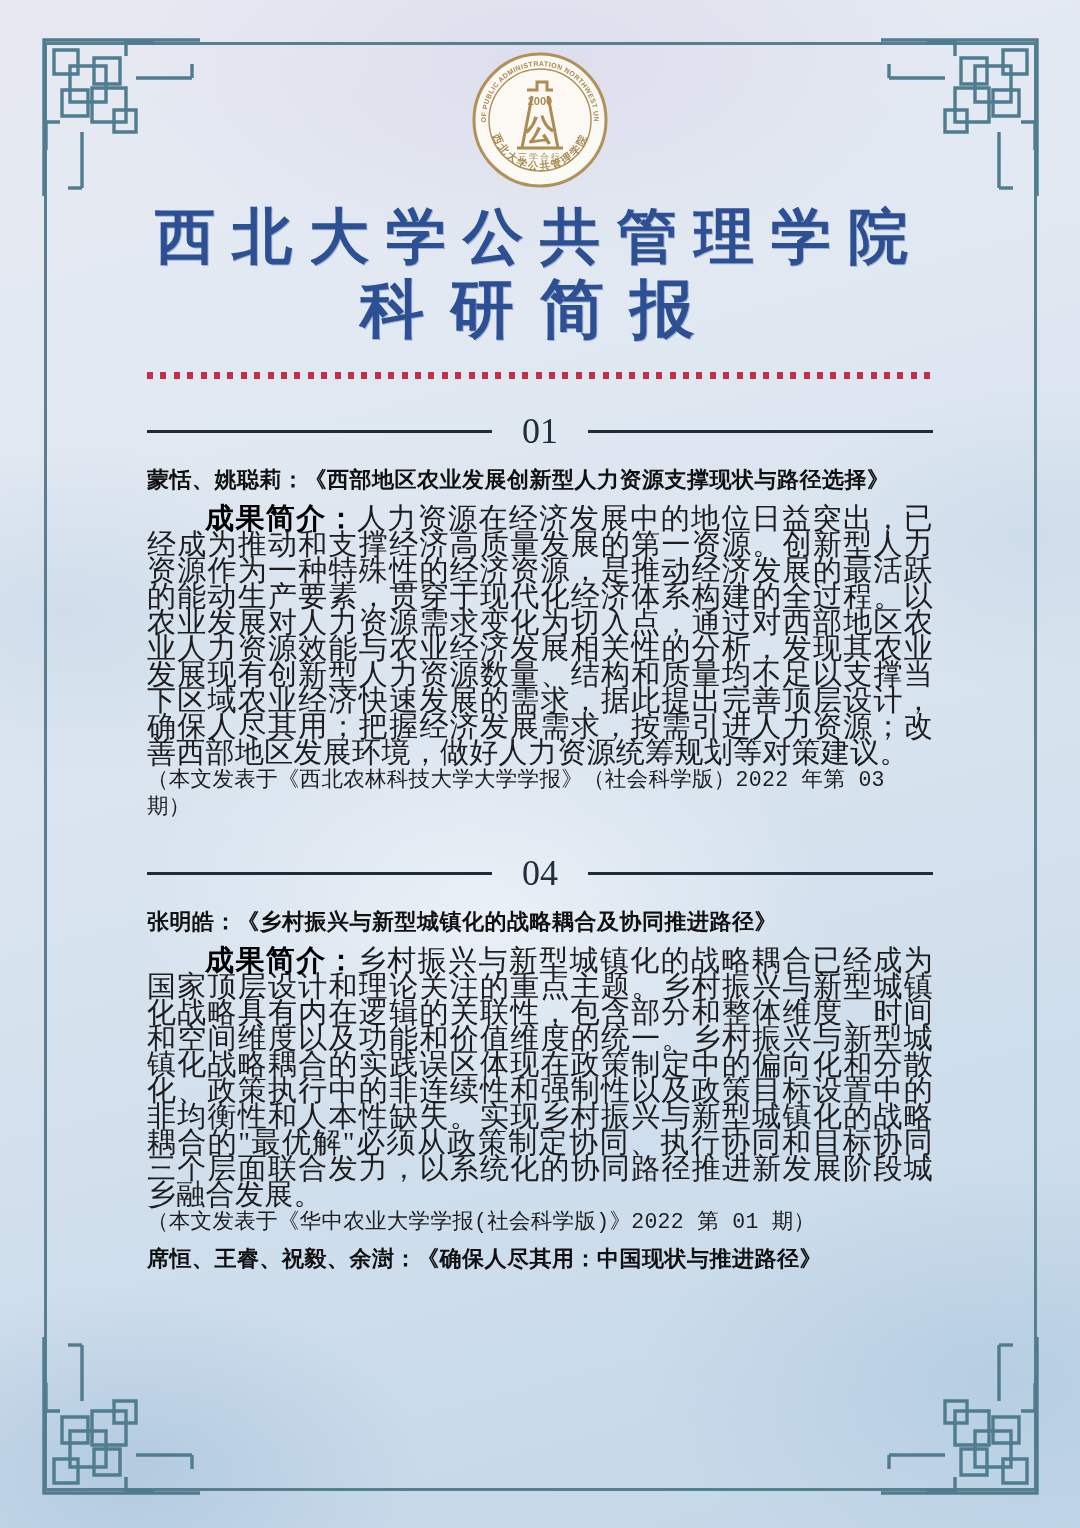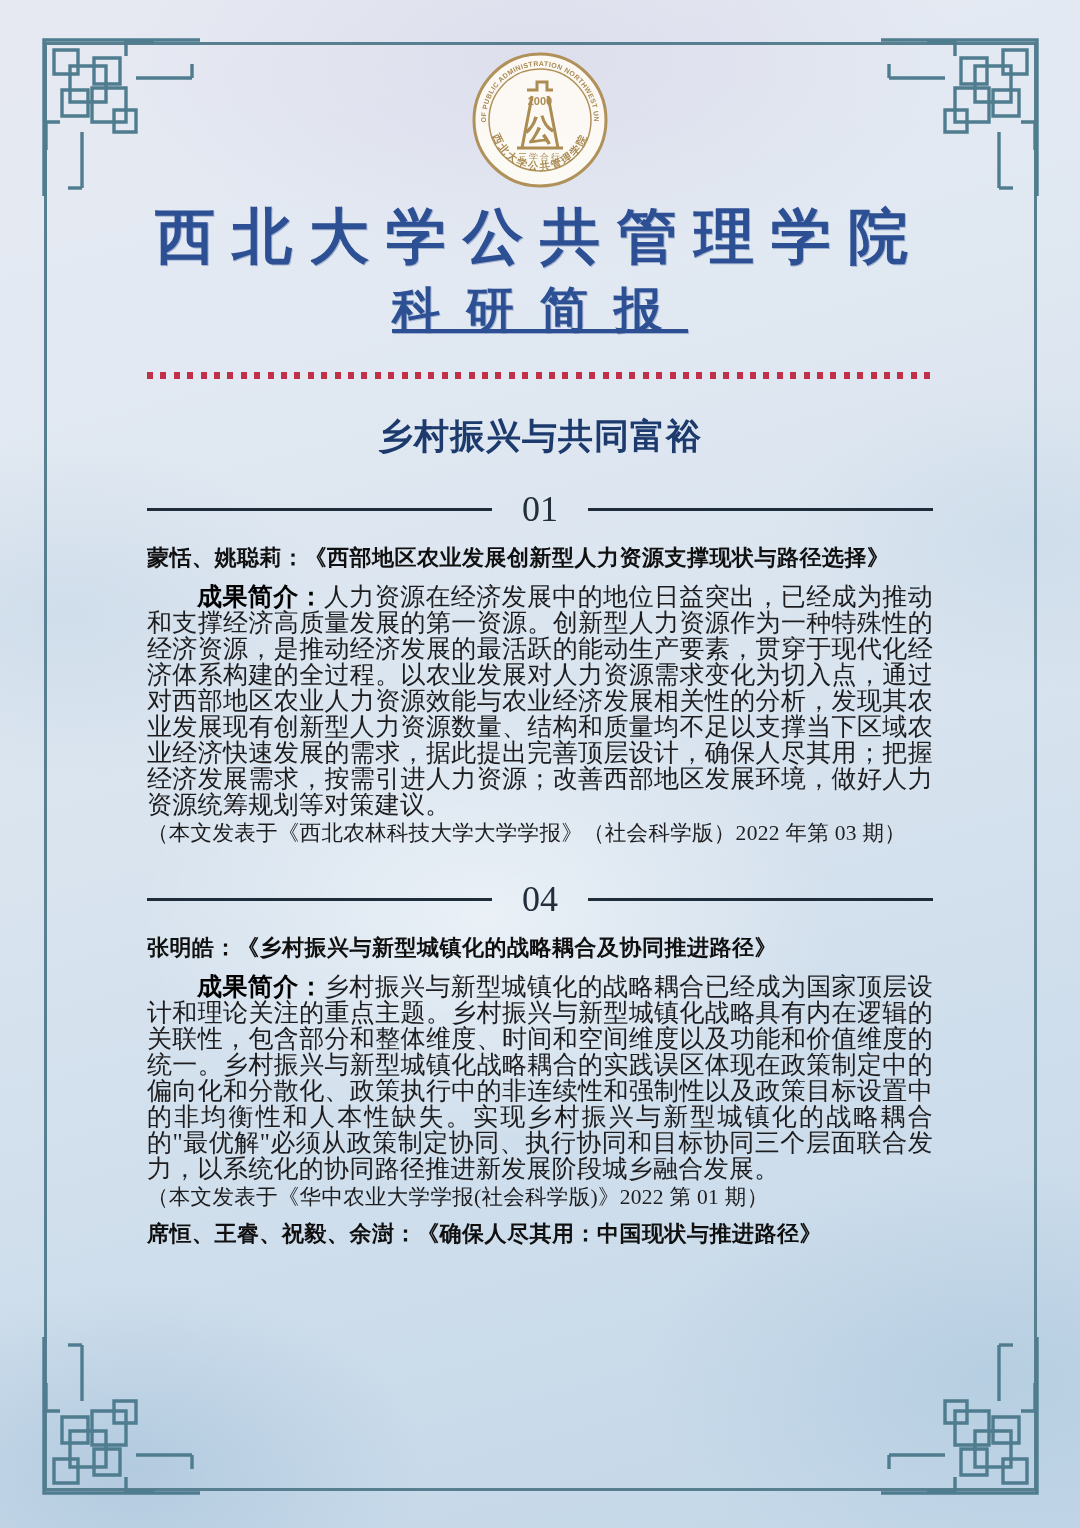--- a/index.html
+++ b/index.html
@@ -29,21 +29,21 @@
   .content{position:relative;width:786px;margin:0 auto;padding-top:50px;}
 
   .seal{display:block;margin:0 auto;width:140px;height:140px;}
 
   .cal-title{
     text-align:center;color:#2d4f93;font-weight:bold;
     font-family:"Liberation Serif","DejaVu Serif",serif;
     text-shadow:1px 1px 0 rgba(45,79,147,.35);
   }
   .cal-line1{font-size:60px;line-height:74px;letter-spacing:17px;margin-top:10px;white-space:nowrap;}
-  .cal-line2{font-size:48px;line-height:72px;letter-spacing:26px;text-decoration:underline;}
+  .cal-line2{font-size:64px;line-height:72px;letter-spacing:26px;}
 
   .red-dots{
     height:7px;margin-top:26px;
     background:repeating-linear-gradient(90deg,#c22f48 0 6px,rgba(0,0,0,0) 6px 13.4px);
   }
 
   .topic{
     margin-top:36px;text-align:center;font-size:35px;line-height:42px;
     font-weight:bold;color:#1d3a6d;letter-spacing:1px;
     font-family:"Liberation Sans","DejaVu Sans",sans-serif;
@@ -55,26 +55,26 @@
     font-family:"Liberation Serif","DejaVu Serif",serif;
     font-size:36px;color:#222e3c;padding:0 30px;line-height:52px;
   }
 
   .item-title{
     margin-top:8px;text-align:left;font-weight:bold;font-size:22px;line-height:30px;
     color:#101010;font-family:"Liberation Sans","DejaVu Sans",sans-serif;letter-spacing:.5px;
   }
 
   .abstract{
-    margin:10px 0 0 0;font-size:25px;line-height:26px;color:#1d1d1f;
+    margin:10px 0 0 0;font-size:29px;line-height:26px;color:#1d1d1f;
     text-align:justify;text-indent:2em;letter-spacing:.3px;
   }
   .abstract .label{font-weight:bold;color:#000;
     font-family:"Liberation Sans","DejaVu Sans",sans-serif;}
-  .source{margin:2px 0 0 0;font-size:21.5px;line-height:27px;color:#1d1d1f;letter-spacing:.3px;}
+  .source{margin:2px 0 0 0;font-size:21.5px;line-height:27px;color:#1d1d1f;letter-spacing:.3px;font-family:Liberation Mono, monospace;}
   .source:empty{display:none;}
 </style>
 </head>
 <body>
 
 <div class="frame"></div>
 
 <svg width="0" height="0" style="position:absolute">
   <defs>
     <g id="knot" fill="none" stroke="currentColor" stroke-width="3.4">
@@ -138,21 +138,20 @@
     <text x="70" y="110" text-anchor="middle" font-size="9" fill="#ab8c52" letter-spacing="2">三学合行</text>
   </svg>
 
   <div class="cal-title">
     <div class="cal-line1">西北大学公共管理学院</div>
     <div class="cal-line2">科研简报</div>
   </div>
 
   <div class="red-dots"></div>
 
-  <div class="topic">乡村振兴与共同富裕</div>
 
   <div>
     <div class="num-divider">
       <div class="rule"></div>
       <div class="num">01</div>
       <div class="rule"></div>
     </div>
     <div class="item-title">蒙恬、姚聪莉：《西部地区农业发展创新型人力资源支撑现状与路径选择》</div>
     <p class="abstract"><span class="label">成果简介：</span><span>人力资源在经济发展中的地位日益突出，已经成为推动和支撑经济高质量发展的第一资源。创新型人力资源作为一种特殊性的经济资源，是推动经济发展的最活跃的能动生产要素，贯穿于现代化经济体系构建的全过程。以农业发展对人力资源需求变化为切入点，通过对西部地区农业人力资源效能与农业经济发展相关性的分析，发现其农业发展现有创新型人力资源数量、结构和质量均不足以支撑当下区域农业经济快速发展的需求，据此提出完善顶层设计，确保人尽其用；把握经济发展需求，按需引进人力资源；改善西部地区发展环境，做好人力资源统筹规划等对策建议。</span></p>
     <p class="source">（本文发表于《西北农林科技大学大学学报》（社会科学版）2022 年第 03 期）</p>

